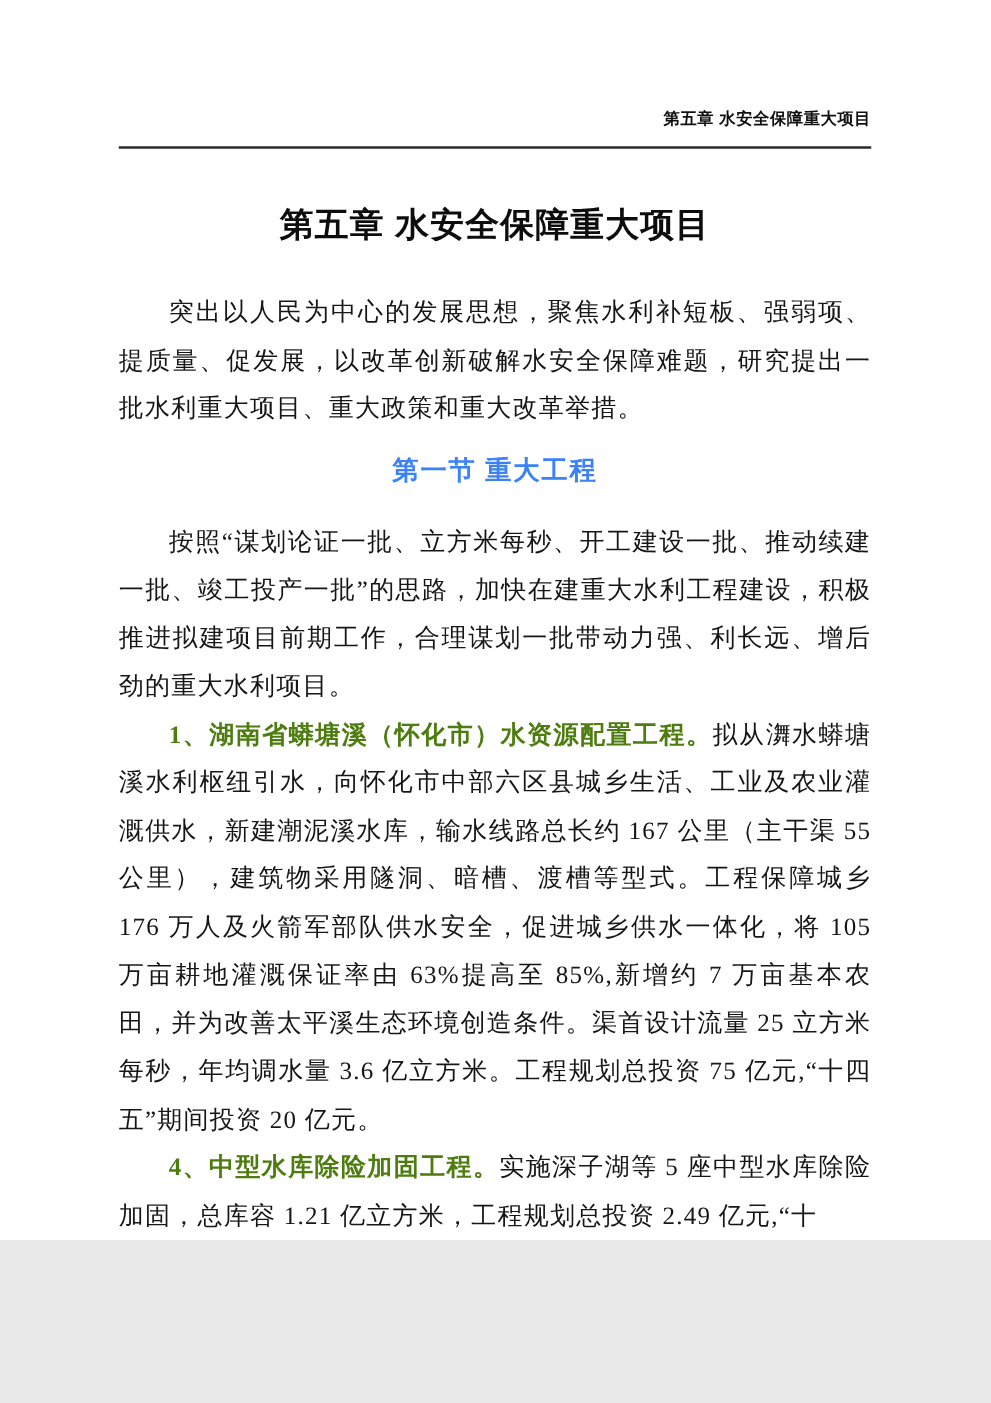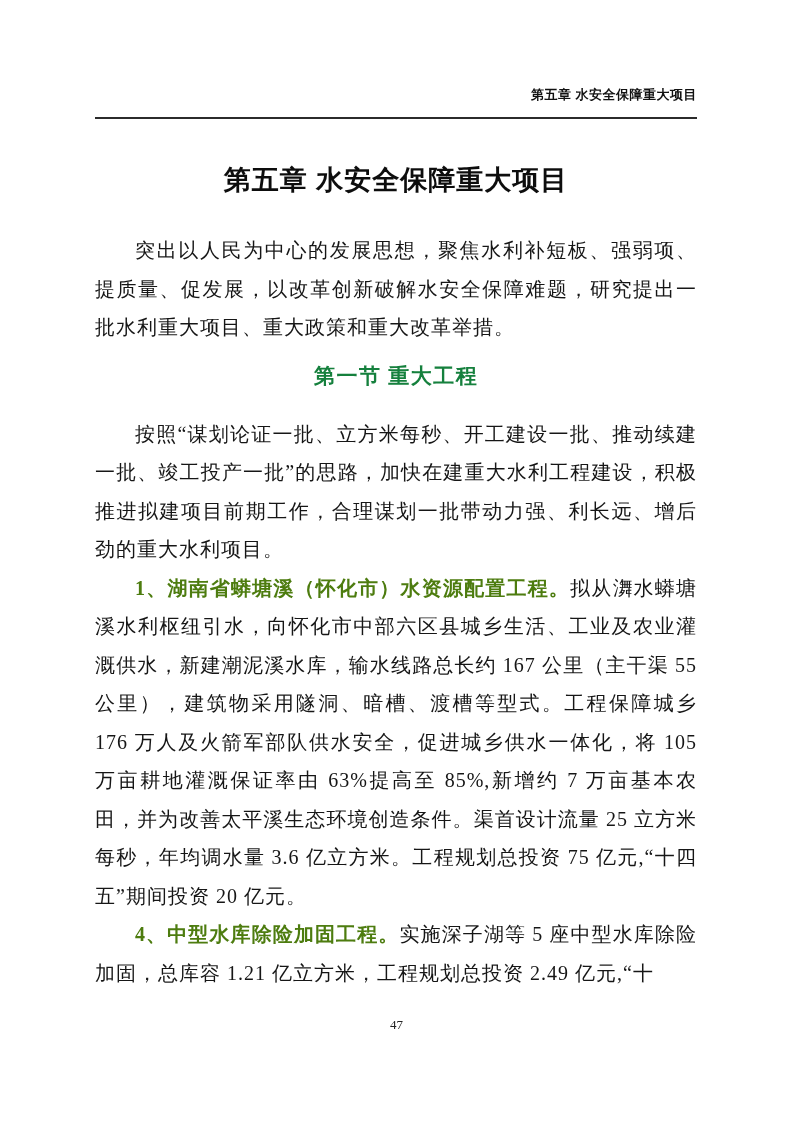--- a/index.html
+++ b/index.html
@@ -3,21 +3,21 @@
 <meta charset="utf-8">
 <style>
   html, body {
     margin: 0;
     padding: 0;
     background: #e8e8e8;
   }
   .page {
     position: relative;
     width: 793px;
-    height: 1122px;
+    height: 992px;
     margin: 0 auto;
     background: #ffffff;
     box-sizing: border-box;
     padding: 86px 96px 0 95px;
     overflow: hidden;
     color: #161616;
   }
   .running-head {
     font-family: "Liberation Sans", "DejaVu Sans", sans-serif;
     font-weight: bold;
@@ -58,21 +58,21 @@
     font-family: Liberation Mono, monospace;
   }
   .section-title {
     margin: 14px 0 26px 0;
     font-family: "Liberation Serif", "DejaVu Serif", serif;
     font-weight: bold;
     font-size: 21px;
     line-height: 26px;
     text-align: center;
     letter-spacing: 1.5px;
-    color: #15803d;
+    color: #3b82f6;
   }
   .item-lead {
     font-weight: bold;
     color: #4d7c0f;
   }
   .page-footer {
     position: absolute;
     left: 0;
     right: 0;
     top: 1016px;

